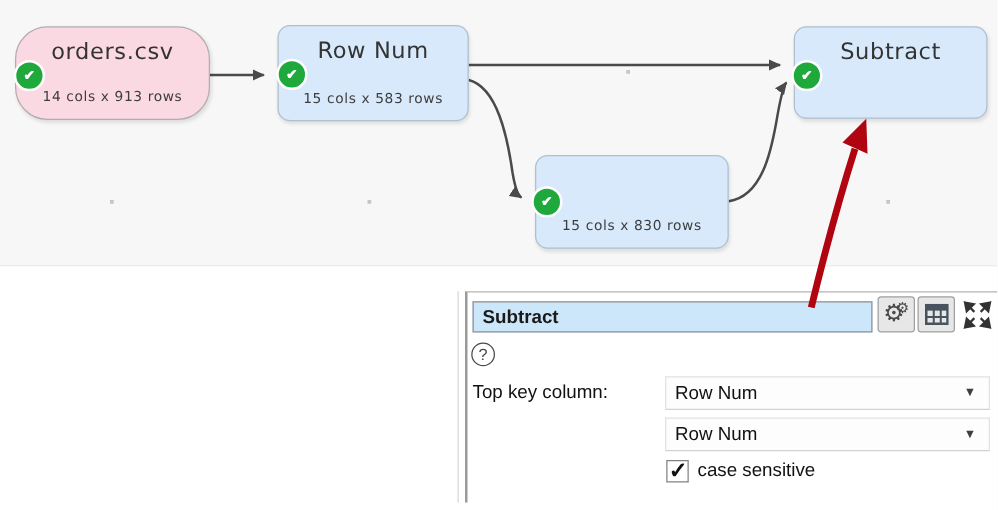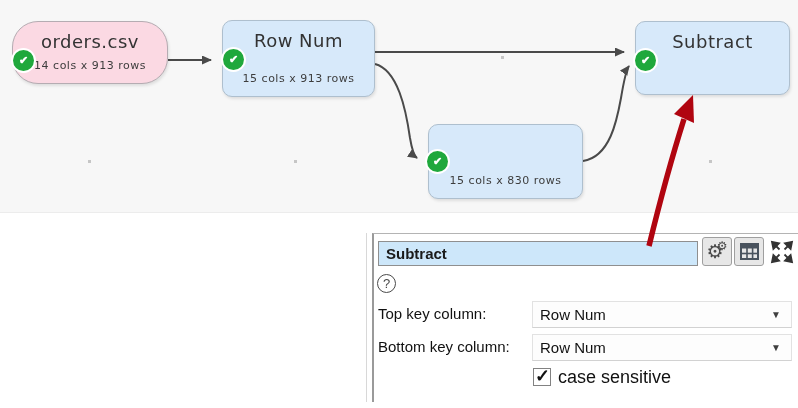--- a/index.html
+++ b/index.html
@@ -154,21 +154,21 @@
     background: #ffffff;
     border: 1px solid #828282;
   }
   #checkbox-box .mark {
     position: absolute; left: 1px; top: -4px;
     font-size: 18px; font-weight: bold; color: #111111;
   }
   #checkbox-label {
     position: absolute; left: 184px; top: 134px;
     height: 18px; line-height: 18px;
-    font-size: 18px; color: #111111;
+    font-size: 15px; color: #111111;
   }
 </style>
 </head>
 <body>
 
 <div id="stage">
 
   <div id="canvas">
 
     <span class="grid-dot" style="left:88px;top:160px"></span>
@@ -181,27 +181,27 @@
         <marker id="ah" markerUnits="userSpaceOnUse" markerWidth="11" markerHeight="10" refX="9" refY="4.5" orient="auto">
           <path d="M0,0 L10,4.5 L0,9 z" fill="#4a4a4a"></path>
         </marker>
       </defs>
       <path d="M 168,60 L 211,60" fill="none" stroke="#4a4a4a" stroke-width="2" marker-end="url(#ah)"></path>
       <path d="M 375,52 L 624,52" fill="none" stroke="#4a4a4a" stroke-width="2" marker-end="url(#ah)"></path>
       <path d="M 375,64 C 398,70 406,110 410,138 C 412,150 414,156 417,158" fill="none" stroke="#4a4a4a" stroke-width="2" marker-end="url(#ah)"></path>
       <path d="M 583,161 C 610,157 617,120 621,98 C 624,80 626,70 629,66" fill="none" stroke="#4a4a4a" stroke-width="2" marker-end="url(#ah)"></path>
     </svg>
 
-    <div class="node node-input" style="left:12px;top:21px;width:156px;height:63px">
+    <div class="node node-input" style="left:12px;top:21px;width:156px;height:75px">
       <span class="node-title">orders.csv</span>
       <span class="node-subtitle">14 cols x 913 rows</span>
     </div>
     <div class="node node-transform" style="left:222px;top:20px;width:153px;height:77px">
       <span class="node-title">Row Num</span>
-      <span class="node-subtitle">15 cols x 913 rows</span>
+      <span class="node-subtitle">15 cols x 583 rows</span>
     </div>
     <div class="node node-transform" style="left:428px;top:124px;width:155px;height:75px">
       <span class="node-subtitle">15 cols x 830 rows</span>
     </div>
     <div class="node node-transform" style="left:635px;top:21px;width:155px;height:74px">
       <span class="node-title">Subtract</span>
     </div>
 
     <span class="check-badge" style="left:13px;top:50px">✔</span>
     <span class="check-badge" style="left:223px;top:49px">✔</span>
@@ -253,21 +253,20 @@
     <div id="help-icon">
       <span>?</span>
     </div>
 
     <div class="field-label" style="top:71px">Top key column:</div>
     <div class="combo" style="top:67px">
       <span>Row Num</span>
       <span class="arrow">▼</span>
     </div>
 
-    <div class="field-label" style="top:104px">Bottom key column:</div>
     <div class="combo" style="top:100px">
       <span>Row Num</span>
       <span class="arrow">▼</span>
     </div>
 
     <div id="checkbox-box">
       <span class="mark">✓</span>
     </div>
     <div id="checkbox-label">case sensitive</div>
   </div>

